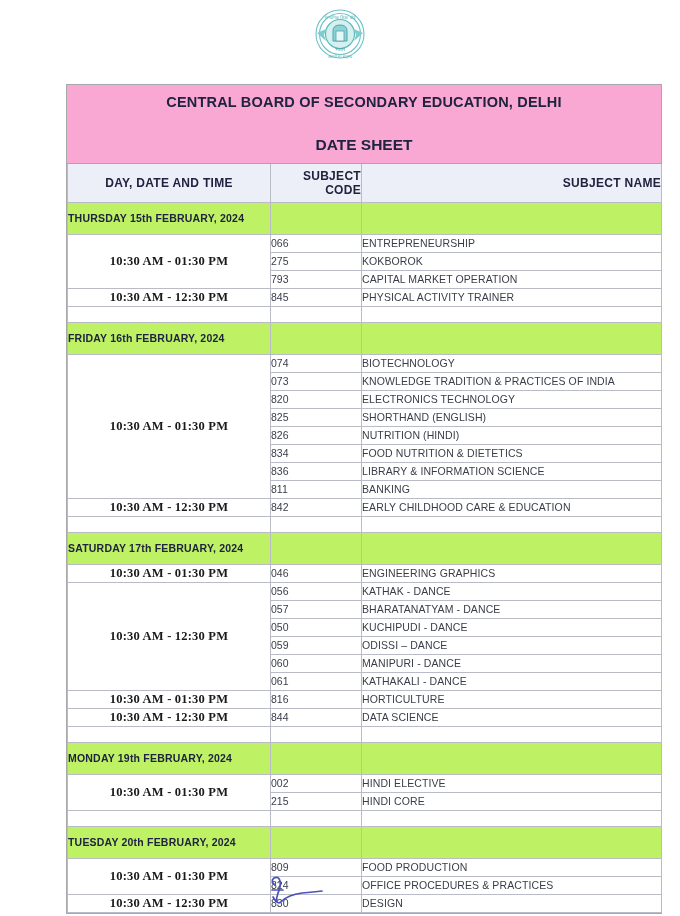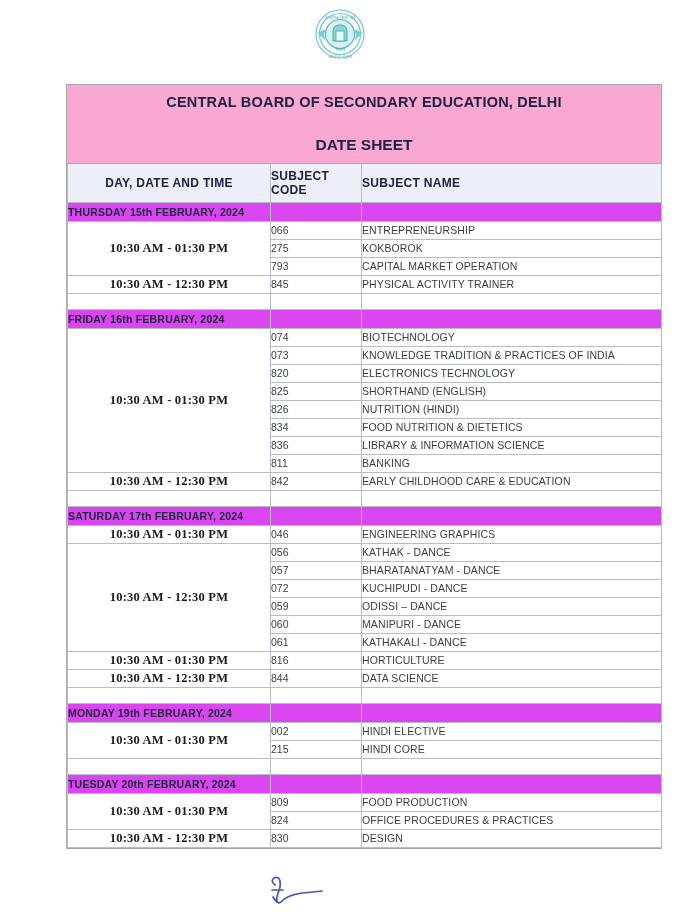--- a/index.html
+++ b/index.html
@@ -85,33 +85,33 @@
     background: #eceff7;
     height: 38px;
     color: #20233f;
     font-family: "Liberation Sans", sans-serif;
     font-weight: bold;
     font-size: 12px;
     letter-spacing: 0.3px;
     border-top: none;
   }
   th.h-time { text-align: center; }
-  th.h-code { text-align: left; }
-  th.h-name { text-align: left; padding-left: 7px; }
+  th.h-code { text-align: right; }
+  th.h-name { text-align: right; padding-left: 7px; }
 
   
   tr.spacer td {
     height: 16px;
     background: #ffffff;
   }
 
   
   tr.dayrow td {
-    height: 19px;
-    background: #d946ef;
+    height: 32px;
+    background: #bef264;
   }
   td.day-label {
     padding-left: 6px;
     color: #20233f;
     font-family: "Liberation Sans", sans-serif;
     font-weight: bold;
     font-size: 10.5px;
     letter-spacing: 0.2px;
     white-space: nowrap;
   }
@@ -288,21 +288,21 @@
         <tr class="datarow">
           <td class="time" rowspan="6">10:30 AM - 12:30 PM</td>
           <td class="code">056</td>
           <td class="name">KATHAK - DANCE</td>
         </tr>
         <tr class="datarow">
           <td class="code">057</td>
           <td class="name">BHARATANATYAM - DANCE</td>
         </tr>
         <tr class="datarow">
-          <td class="code">072</td>
+          <td class="code">050</td>
           <td class="name">KUCHIPUDI - DANCE</td>
         </tr>
         <tr class="datarow">
           <td class="code">059</td>
           <td class="name">ODISSI – DANCE</td>
         </tr>
         <tr class="datarow">
           <td class="code">060</td>
           <td class="name">MANIPURI - DANCE</td>
         </tr>

